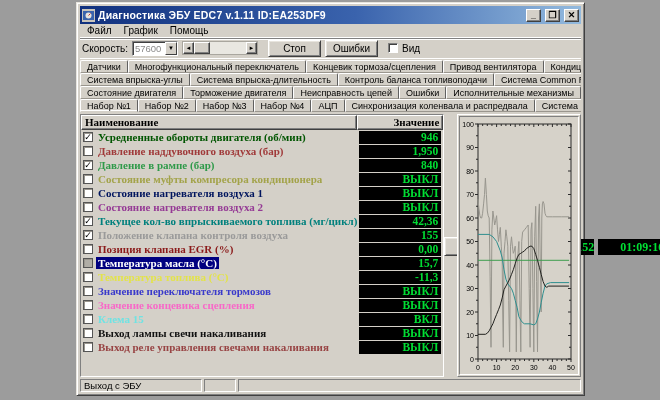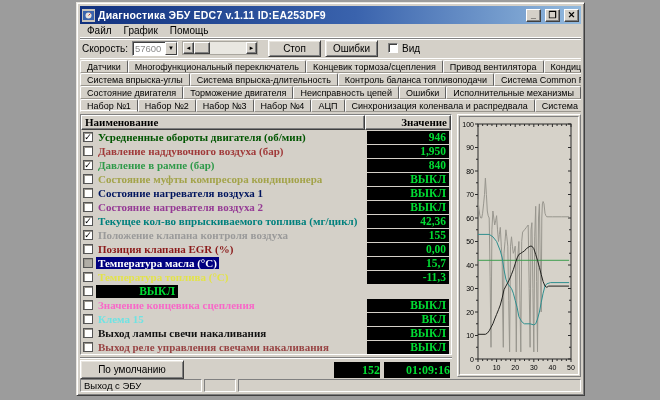--- a/index.html
+++ b/index.html
@@ -49,21 +49,21 @@
   .tab-row { height:13px; display:flex; overflow:hidden; }
   .tab {
     height:13px; padding:0 6px; font-size:9px; line-height:12px; white-space:nowrap;
     background:#d4d0c8; border:1px solid; border-color:#fff #606060 #9a968e #fff;
     border-radius:2px 2px 0 0; color:#000;
   }
   .tab.active { font-weight:normal; border-bottom-color:#d4d0c8; box-shadow:0 -1px 0 #fff inset; position:relative; z-index:2; }
 
   
   .main { flex:1; display:flex; padding-top:1px; gap:5px; min-height:0; }
-  .left-pane { width:372px; flex:0 0 372px; display:flex; flex-direction:column; }
+  .left-pane { width:372px; flex:0 0 372px; display:flex; }
   .table-wrap { border:1px solid; border-color:#808080 #fff #fff #808080; background:#d4d0c8; }
   .t-header { display:flex; height:15px; }
   .t-header .hc { background:#d4d0c8; border:1px solid; border-color:#fff #404040 #404040 #fff; box-shadow:inset -1px -1px 0 #808080; font-family:"Liberation Serif",serif; font-weight:bold; font-size:11px; line-height:13px; padding:0 3px; }
   .t-header .hc.name { flex:1; }
   .t-header .hc.value { width:86px; text-align:right; }
   .t-row { display:flex; height:14px; align-items:center; }
   .t-row .cb { width:10px; height:10px; margin:0 3px 0 2px; background:#fff; border:1px solid #555; box-shadow:inset 1px 1px 0 #9a968e; font-size:9px; line-height:9px; text-align:center; color:#000; flex:0 0 10px; }
   .t-row .cb.mixed { background:#b0ada6; }
   .t-row .lbl { flex:1; font-family:"Liberation Serif",serif; font-weight:bold; font-size:11px; line-height:13px; white-space:nowrap; overflow:hidden; }
   .t-row .lbl span { padding:0 2px; }
@@ -217,20 +217,21 @@
               <div class="lbl"><span style="color: rgb(255, 255, 255); background: rgb(0, 0, 128);">Температура масла (°C)</span></div>
               <div class="val">15,7</div>
             </div>
             <div class="t-row">
               <span class="cb"></span>
               <div class="lbl"><span style="color: rgb(227, 227, 74);">Температура топлива (°C)</span></div>
               <div class="val">-11,3</div>
             </div>
             <div class="t-row">
               <span class="cb"></span>
+              <div class="lbl"><span style="color: rgb(58, 58, 203);">Значение переключателя тормозов</span></div>
               <div class="val">ВЫКЛ</div>
             </div>
             <div class="t-row">
               <span class="cb"></span>
               <div class="lbl"><span style="color: rgb(248, 104, 200);">Значение концевика сцепления</span></div>
               <div class="val">ВЫКЛ</div>
             </div>
             <div class="t-row">
               <span class="cb"></span>
               <div class="lbl"><span style="color: rgb(111, 227, 227);">Клема 15</span></div>

